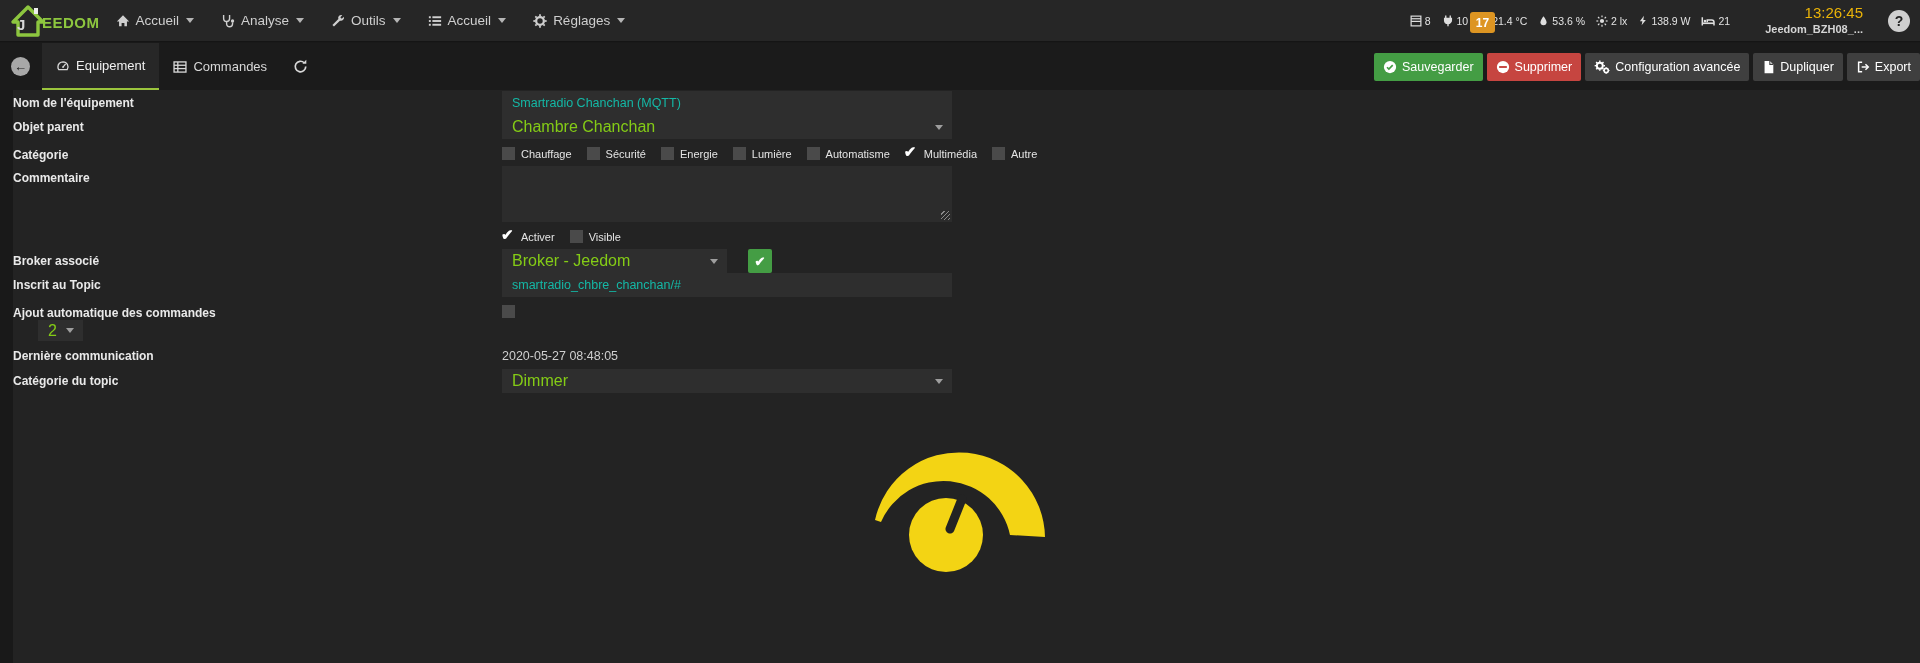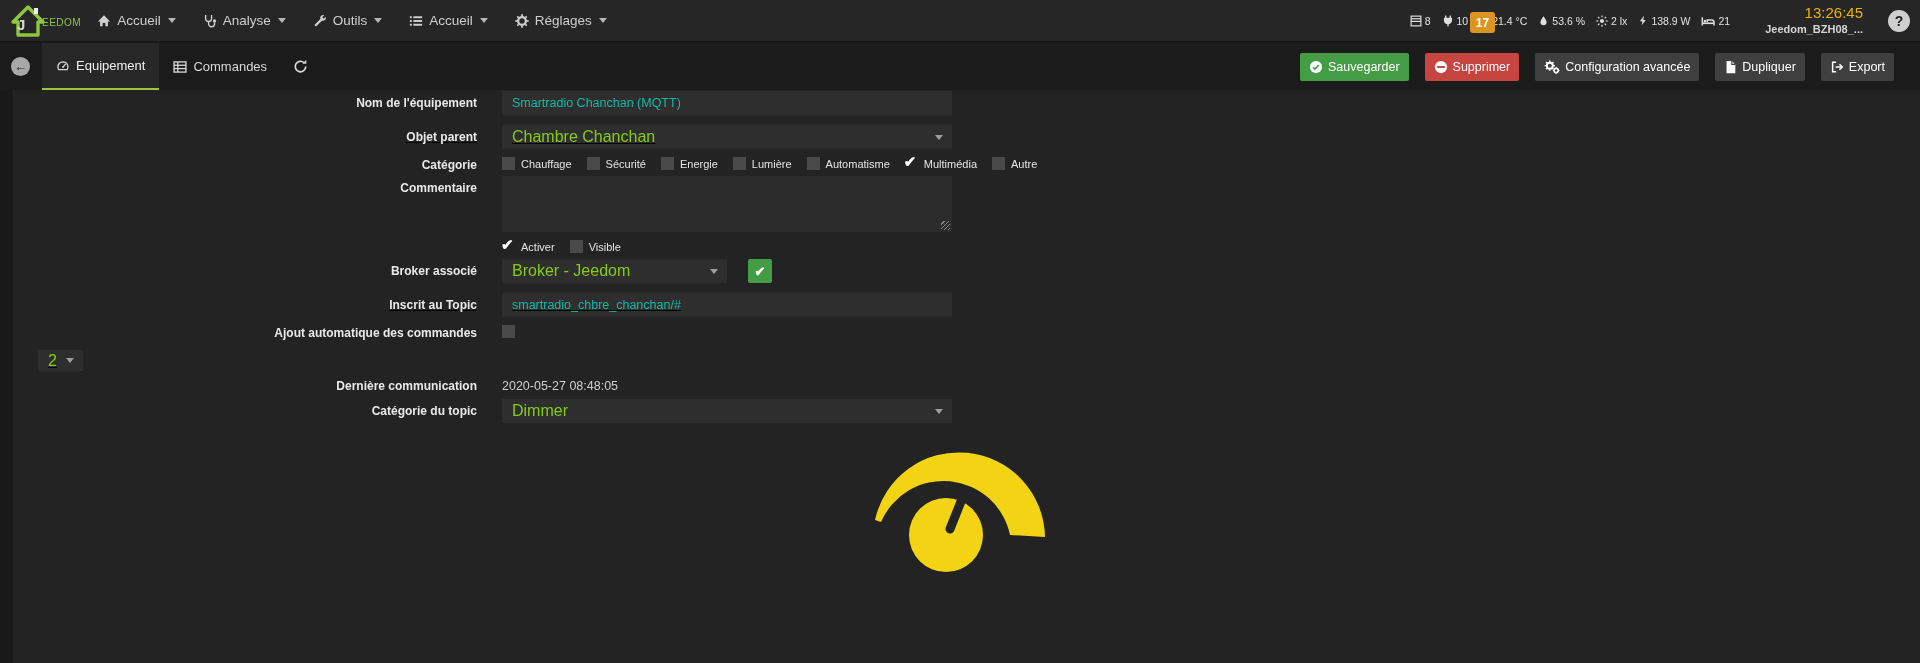--- a/index.html
+++ b/index.html
@@ -9,21 +9,21 @@
   *{box-sizing:border-box; margin:0; padding:0;}
   html,body{width:1920px;height:663px;overflow:hidden;}
   body{background:#191919;font-family:"Liberation Sans",sans-serif;position:relative;}
 
   
   .navbar{position:absolute;left:0;top:0;width:1920px;height:42px;background:#262626;
     display:flex;align-items:center;border-bottom:1px solid #151515;}
   .logo{display:flex;align-items:center;margin-left:10px;position:relative;height:40px;}
   .logo svg{display:block;}
   .logo-j{position:absolute;left:7px;top:15px;color:#d8d8d8;font-weight:bold;font-size:15px;}
-  .logo-text{color:#8dc63f;font-weight:400;font-size:10px;letter-spacing:.5px;margin-left:-4px;margin-top:4px;}
+  .logo-text{color:#8dc63f;font-weight:700;font-size:15px;letter-spacing:.5px;margin-left:-4px;margin-top:4px;}
   .nav-menu{display:flex;align-items:flex-end;gap:27px;margin-left:16px;}
   .nav-item{display:flex;align-items:center;gap:6px;color:#cfcfcf;font-size:13.5px;cursor:pointer;}
   .nav-item svg{color:#cfcfcf;}
   .caret{width:0;height:0;border-left:4px solid transparent;border-right:4px solid transparent;
     border-top:5px solid #b5b5b5;display:inline-block;margin-left:1px;}
   .badge-17{position:absolute;left:1470px;top:12px;width:25px;height:21px;background:var(--badge-orange);
     border-radius:3px;color:#fff;font-size:12px;font-weight:bold;display:flex;align-items:center;justify-content:center;}
   .nav-right{margin-left:auto;display:flex;align-items:center;gap:11px;margin-right:10px;}
   .status-item{display:flex;align-items:center;gap:3px;color:#e2e2e2;font-size:10.5px;}
   .status-item svg{color:#dedede;}
@@ -36,30 +36,30 @@
   
   .toolbar{position:absolute;left:0;top:43px;width:1920px;height:47px;background:#1b1b1b;
     display:flex;align-items:center;}
   .back-btn{width:19px;height:19px;border-radius:50%;background:#a8a8a8;color:#1b1b1b;font-size:13px;
     font-weight:bold;display:flex;align-items:center;justify-content:center;margin-left:11px;cursor:pointer;}
   .tabs{display:flex;align-items:stretch;height:100%;margin-left:12px;}
   .tab{display:flex;align-items:center;gap:6px;color:#d8d8d8;font-size:13px;padding:0 14px;cursor:pointer;}
   .tab.active{background:#272727;border-bottom:2px solid var(--accent-green);color:#f0f0f0;}
   .tab svg{color:#d8d8d8;}
   .refresh-btn{margin-left:12px;cursor:pointer;display:flex;align-items:center;color:#d8d8d8;}
-  .toolbar-actions{margin-left:auto;display:flex;align-items:center;gap:16px;margin-right:26px;}
+  .toolbar-actions{margin-left:auto;display:flex;align-items:center;gap:4px;margin-right:0;}
   .btn{height:28px;display:flex;align-items:center;gap:5px;padding:0 9px;font-size:12.5px;color:#fff;
     background:#3f3f3f;border-radius:2px;cursor:pointer;white-space:nowrap;}
   .btn.success{background:var(--success);}
   .btn.danger{background:var(--danger);}
 
   
   .content{position:absolute;left:13px;top:90px;right:0;bottom:0;background:#232323;}
   .row{display:flex;align-items:flex-start;}
-  .lbl{width:464px;text-align:right;color:#e9e9e9;font-size:12px;font-weight:bold;padding-top:5px;}
+  .lbl{width:464px;color:#e9e9e9;font-size:12px;font-weight:bold;padding-top:5px;}
   .ctl{margin-left:25px;display:flex;align-items:center;}
   .tbox{width:450px;height:24px;background:#2e2e2e;border:none;color:#14b8a6;font-size:12.5px;
     padding:0 10px;font-family:"Liberation Sans",sans-serif;}
   .select{height:24px;background:#2e2e2e;color:#84cc16;font-size:16px;display:flex;align-items:center;
     padding:0 10px;cursor:pointer;position:relative;}
   .select .caret{position:absolute;right:9px;border-top-color:#9e9e9e;}
   .sel-wide{width:450px;}
   .sel-broker{width:225px;}
   .sel-qos{width:45px;height:21px;}
   .checkline{display:flex;align-items:center;gap:15px;}
@@ -71,21 +71,21 @@
   .textarea-wrap{position:relative;}
   .textarea{width:450px;height:56px;background:#2c2c2c;border:none;color:#cfcfcf;font-size:12.5px;
     padding:4px 10px;resize:none;font-family:"Liberation Sans",sans-serif;display:block;}
   .resize-handle{position:absolute;right:2px;bottom:2px;width:9px;height:9px;
     background:repeating-linear-gradient(135deg,transparent 0 2px,#8a8a8a 2px 3px);}
   .confirm-btn{width:24px;height:24px;background:var(--success);margin-left:21px;border-radius:2px;
     display:flex;align-items:center;justify-content:center;color:#fff;font-size:13px;font-weight:bold;cursor:pointer;}
   .plain-value{color:#cfcfcf;font-size:12.5px;padding-top:5px;}
   .dimmer-icon{position:absolute;left:861px;top:445px;}
 
-  .mt6{margin-top:6px;} .mt8{margin-top:8px;} .mt5{margin-top:10px;text-decoration:underline;} .mt4{margin-top:4px;} .mt1{margin-top:1px;}
+  .mt6{margin-top:6px;} .mt8{margin-top:8px;} .mt5{margin-top:0;} .mt4{margin-top:4px;} .mt1{margin-top:1px;}
 </style>
 </head>
 <body>
 
 <div class="navbar">
   <div class="logo">
     <svg width="36" height="36" viewBox="0 0 36 36">
       <path d="M18 4 L33 19 H28 V32 H8 V19 H3 Z" fill="none" stroke="#8dc63f" stroke-width="3.4" stroke-linejoin="round"></path>
       <rect x="24" y="5" width="4" height="6" fill="#eee"></rect>
     </svg>

